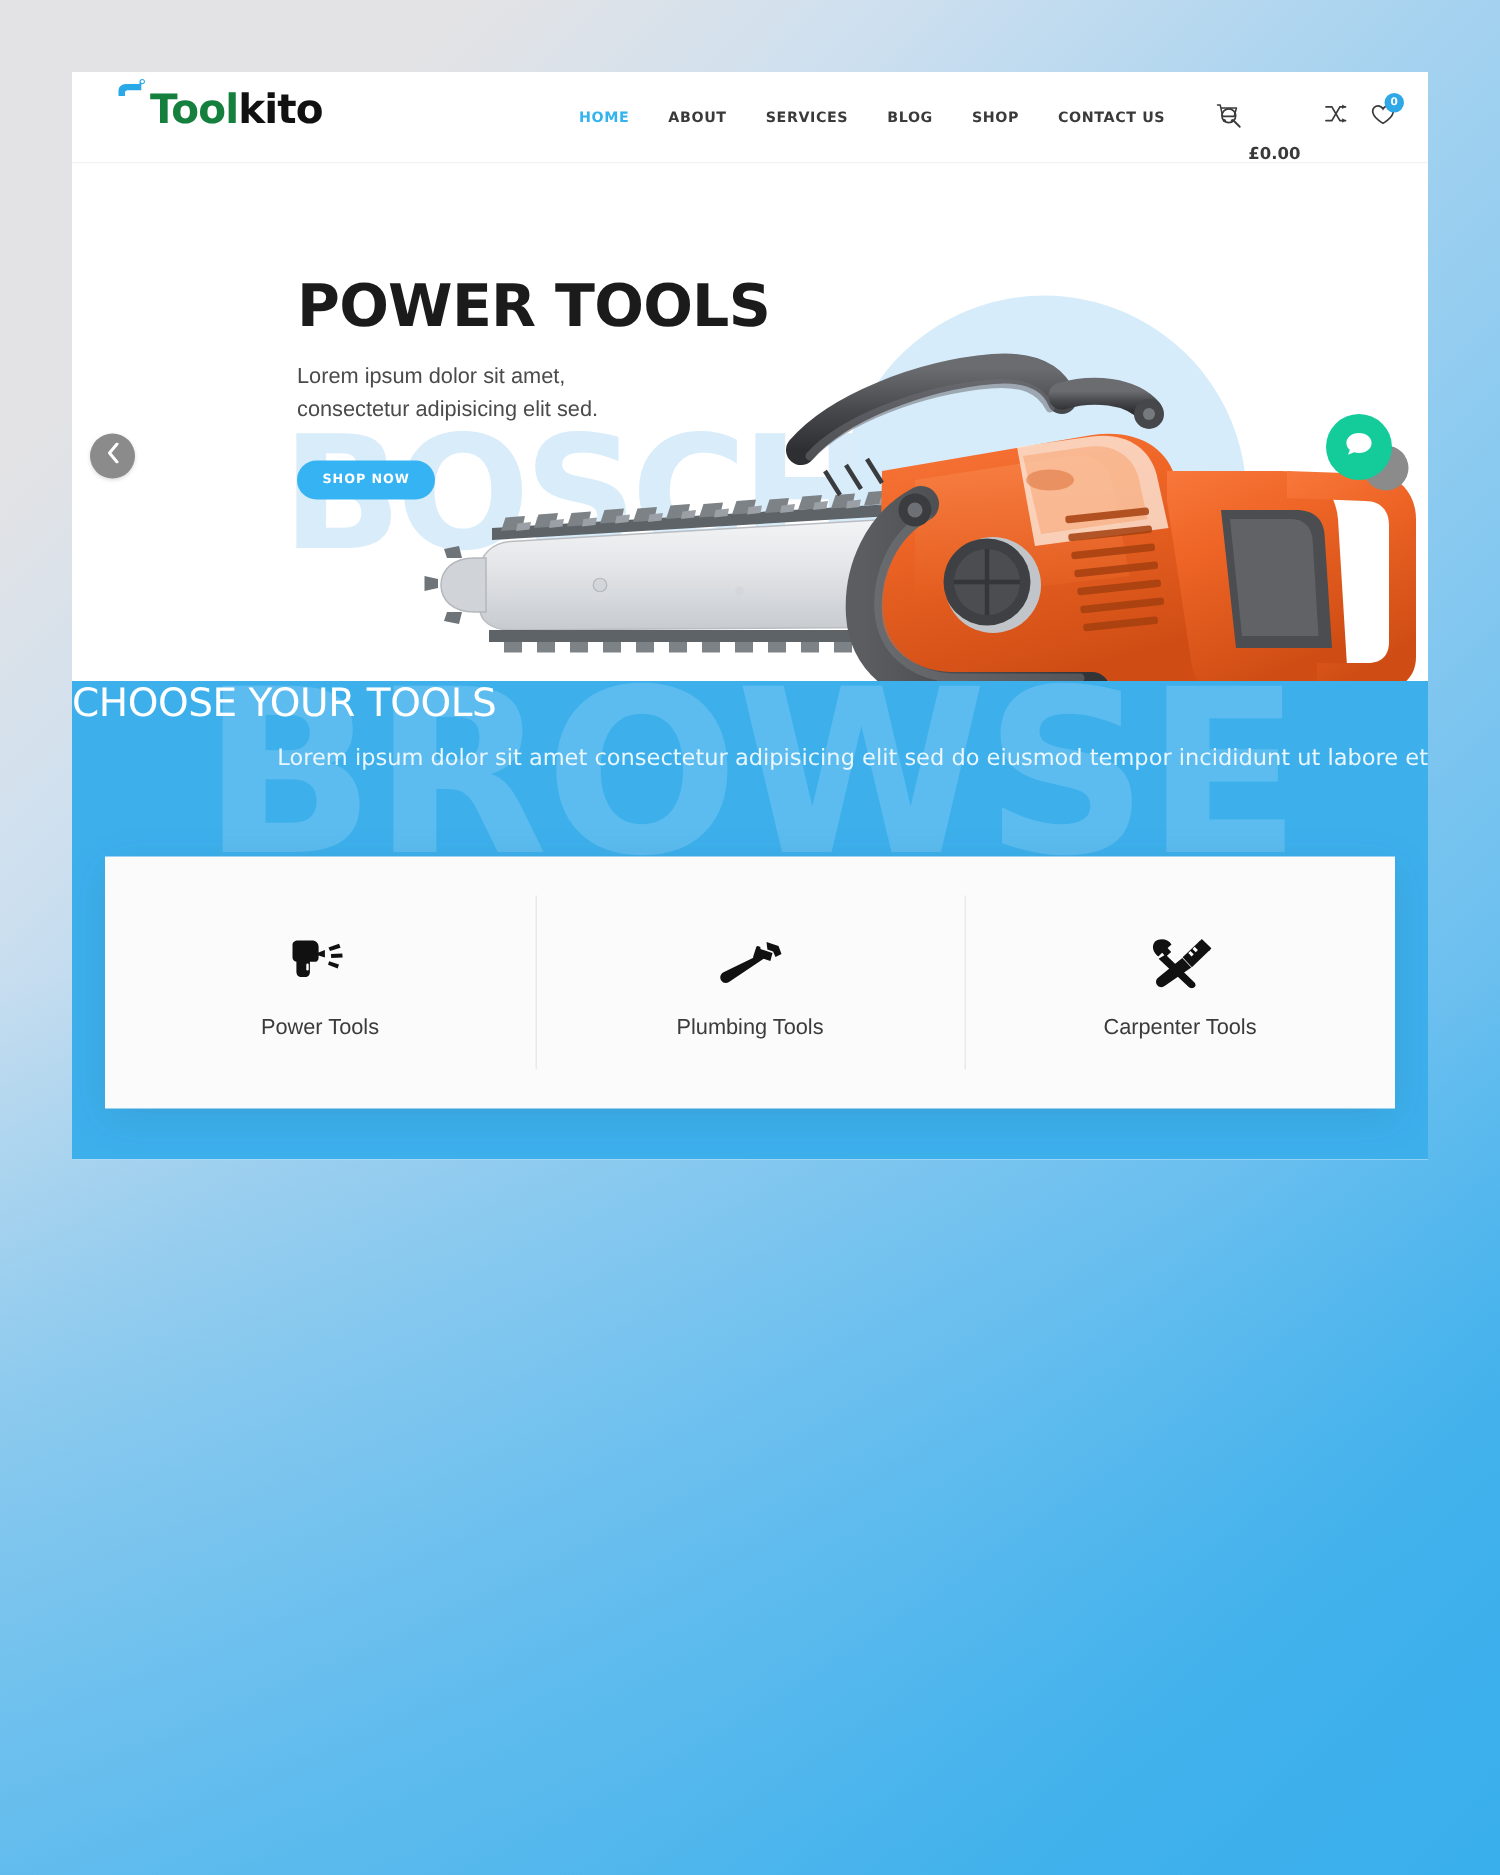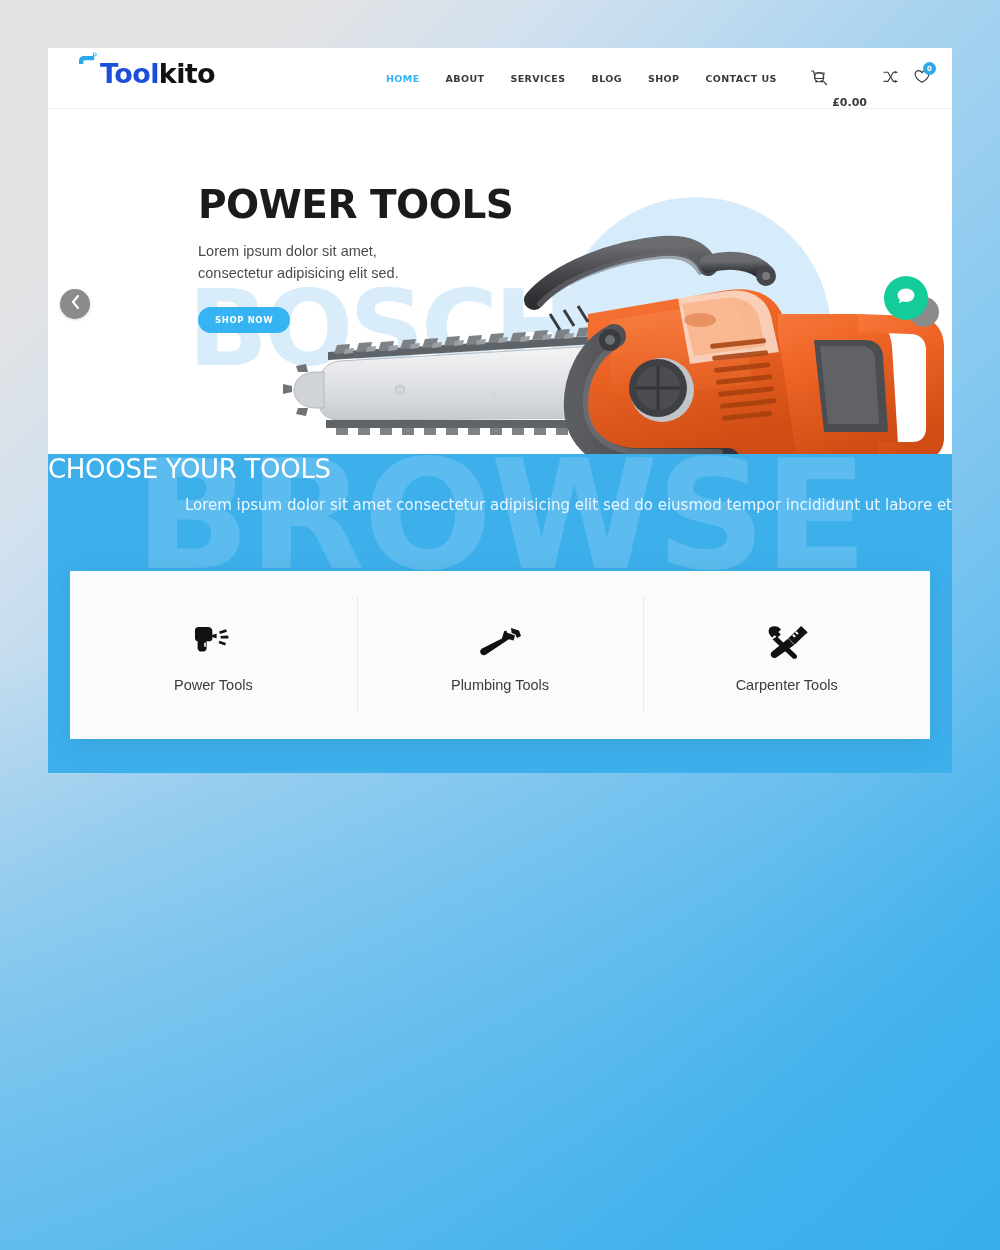--- a/index.html
+++ b/index.html
@@ -34,21 +34,21 @@
   }
 
   
   #header{
     height:61px; background:#fff; position:relative;
     display:flex; align-items:center;
     border-bottom:1px solid #f2f2f2;
   }
   #logo{ position:absolute; left:26px; top:12px; display:flex; align-items:flex-end; }
   .logo-txt{ font-size:27px; font-weight:bold; letter-spacing:-.6px; line-height:1; font-family:"DejaVu Sans", sans-serif;}
-  .logo-blue{ color:#1d4ed8; }
+  .logo-blue{ color:#15803d; }
   .logo-black{ color:#111; }
   #hammer{ position:absolute; left:2px; top:-9px; }
 
   #nav{ position:absolute; left:338px; top:0; height:61px; display:flex; align-items:center; gap:26px; }
   .nav-item{
     font-size:9.5px; font-weight:bold; letter-spacing:.4px; color:#3a3a3a;
     text-transform:uppercase; cursor:pointer; white-space:nowrap;
     font-family:"DejaVu Sans", sans-serif;
   }
   .nav-item.active{ color:#34b3f1; }

